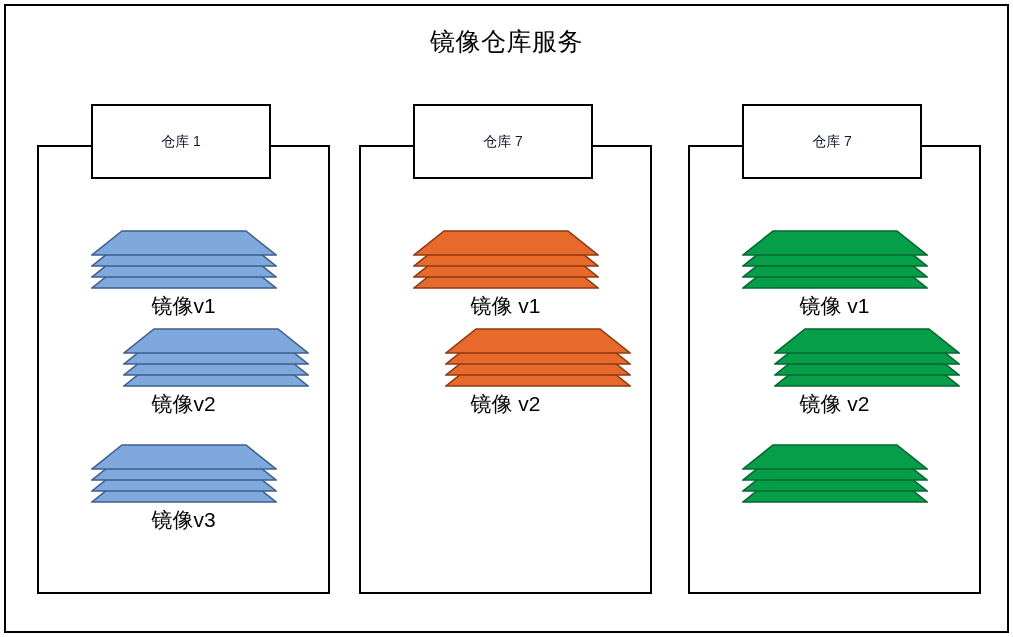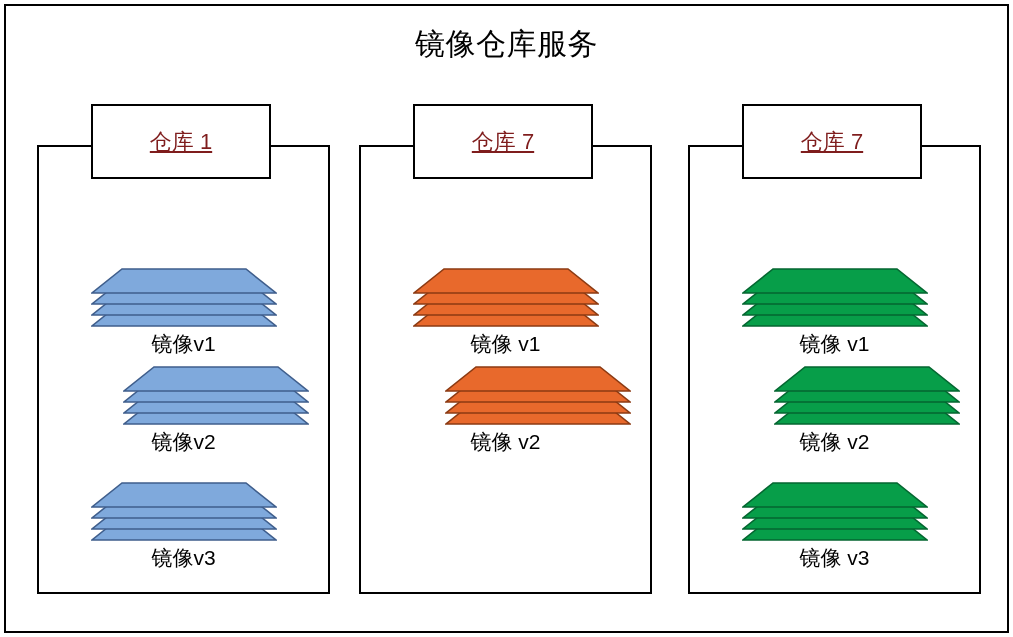--- a/index.html
+++ b/index.html
@@ -31,21 +31,21 @@
     box-sizing: border-box;
     background: #ffffff;
   }
 
   .service-title {
     position: absolute;
     left: 0;
     top: 20px;
     width: 100%;
     text-align: center;
-    font-size: 30px;
+    font-size: 25px;
     color: #000000;
     letter-spacing: 0.5px;
     line-height: 1.2;
   }
 
   
   .repo {
     position: absolute;
     top: 104px;
     width: 293px;
@@ -74,32 +74,30 @@
     height: 75px;
     border: 2px solid #000000;
     box-sizing: border-box;
     background: #ffffff;
     display: flex;
     align-items: center;
     justify-content: center;
     z-index: 3;
   }
   .repo-header-label {
-    font-size: 22px;
-    color: #7f1d1d;
-    text-decoration: underline;
+    font-size: 14px;
+    color: #0f172a;
   }
 
   
   .image-item {
     position: absolute;
     left: 0;
     width: 293px;
     height: 105px;
-    margin-top: 38px;
   }
   .image-slot-0 { top: 126px; }
   .image-slot-1 { top: 224px; padding-left: 32px; }
   .image-slot-2 { top: 340px; }
 
   .stack {
     position: relative;
     width: 186px;
     height: 56px;
     margin: 0 auto;
@@ -347,18 +345,17 @@
               <svg viewBox="0 0 186 26" preserveAspectRatio="none">
                 <polygon points="31,1 155,1 185,25 1,25" fill="#079E49" stroke="#046630" stroke-width="1.6" stroke-linejoin="miter"></polygon>
               </svg>
             </div>
             <div class="layer layer-3">
               <svg viewBox="0 0 186 26" preserveAspectRatio="none">
                 <polygon points="31,1 155,1 185,25 1,25" fill="#079E49" stroke="#046630" stroke-width="1.6" stroke-linejoin="miter"></polygon>
               </svg>
             </div>
           </div>
-          <div class="image-label">镜像 v3</div>
         </div>
       </div>
     </div>
 
 </div>
 
 </body></html>

